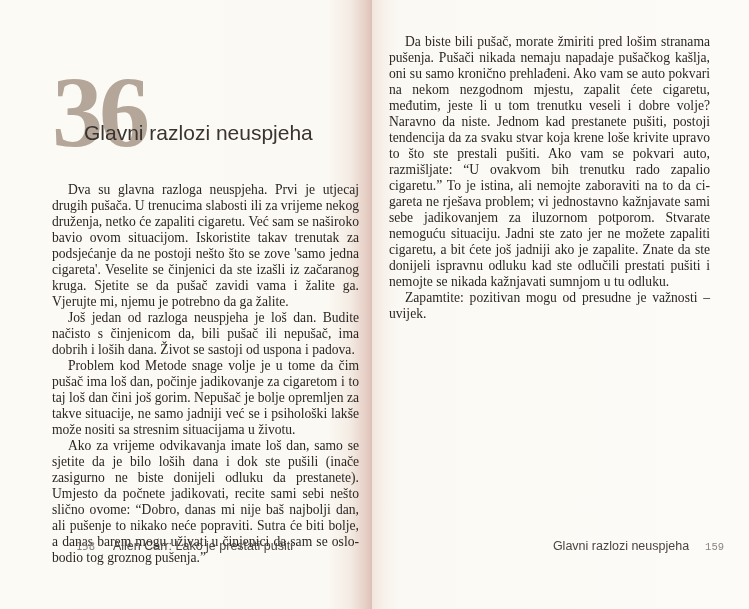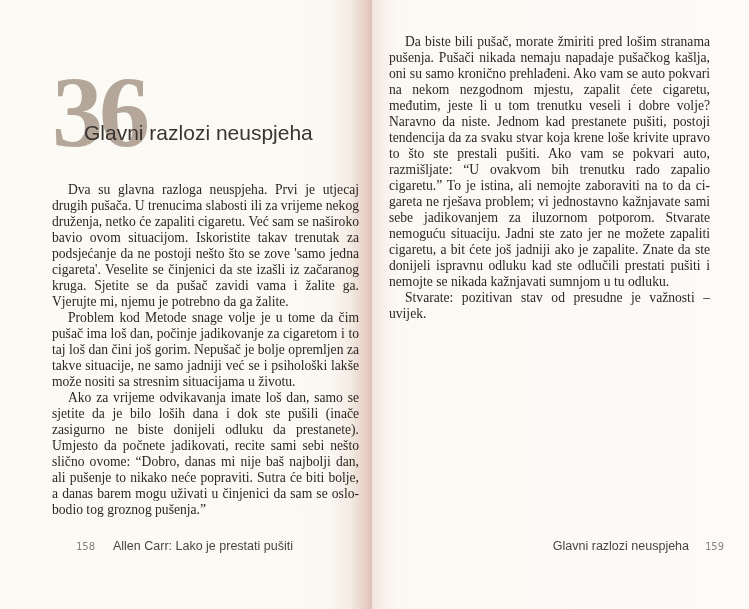--- a/index.html
+++ b/index.html
@@ -46,41 +46,42 @@
     font-family: "Liberation Sans", sans-serif;
     font-size: 12.5px; color: #4a4442;
   }
   .footer-left { left: 76px; }
   .footer-right { right: 25px; }
   .page-num {
     font-family: "DejaVu Sans Mono", monospace;
     font-size: 10.5px; color: #8a8380;
   }
   .footer-left .page-num { margin-right: 18px; }
-  .footer-right .page-num { margin-left: 16px; }
+  .footer-right .page-num { margin-left: 16px; font-family: Liberation Mono, monospace; }
 </style>
 </head>
 <body>
 
 <div class="spread">
   <div class="page page-left">
     <div class="chapter-number">36</div>
     <div class="chapter-title">Glavni razlozi neuspjeha</div>
     <div class="body-text left-text">
       <p>Dva su glavna razloga neuspjeha. Prvi je utjecaj drugih pušača. U trenucima slabosti ili za vrijeme nekog druženja, netko će zapaliti cigaretu. Već sam se naširoko bavio ovom si­tuacijom. Iskoristite takav trenutak za podsjećanje da ne po­stoji nešto što se zove 'samo jedna cigareta'. Veselite se činjenici da ste izašli iz začaranog kruga. Sjetite se da pušač zavidi vama i žalite ga. Vjerujte mi, njemu je potrebno da ga žalite.</p>
+      <p>Još jedan od razloga neuspjeha je loš dan. Budite načisto s činjenicom da, bili pušač ili nepušač, ima dobrih i loših dana. Život se sastoji od uspona i padova.</p>
       <p>Problem kod Metode snage volje je u tome da čim pušač ima loš dan, počinje jadikovanje za cigaretom i to taj loš dan čini još gorim. Nepušač je bolje opremljen za takve situacije, ne samo jadniji već se i psihološki lakše može nositi sa stresnim situacijama u životu.</p>
       <p>Ako za vrijeme odvikavanja imate loš dan, samo se sjetite da je bilo loših dana i dok ste pušili (inače zasigurno ne biste donijeli odluku da prestanete). Umjesto da počnete jadikovati, recite sami sebi nešto slično ovome: “Dobro, danas mi nije baš najbolji dan, ali pušenje to nikako neće popraviti. Sutra će biti bolje, a danas barem mogu uživati u činjenici da sam se oslo­bodio tog groznog pušenja.”</p>
     </div>
     <div class="footer footer-left">
       <span class="page-num">158</span><span>Allen Carr: Lako je prestati pušiti</span>
     </div>
   </div>
 
   <div class="page page-right">
     <div class="body-text right-text">
       <p>Da biste bili pušač, morate žmiriti pred lošim stranama pušenja. Pušači nikada nemaju napadaje pušačkog kašlja, oni su samo kronično prehlađeni. Ako vam se auto pokvari na nekom nezgodnom mjestu, zapalit ćete cigaretu, međutim, jeste li u tom trenutku veseli i dobre volje? Naravno da niste. Jednom kad prestanete pušiti, postoji tendencija da za svaku stvar koja krene loše krivite upravo to što ste prestali pušiti. Ako vam se pokvari auto, razmišljate: “U ovakvom bih trenutku rado zapalio cigaretu.” To je istina, ali nemojte zaboraviti na to da ci­gareta ne rješava problem; vi jednostavno kažnjavate sami sebe jadikovanjem za iluzornom potporom. Stvarate nemoguću si­tuaciju. Jadni ste zato jer ne možete zapaliti cigaretu, a bit ćete još jadniji ako je zapalite. Znate da ste donijeli ispravnu odluku kad ste odlučili prestati pušiti i nemojte se nikada kažnjavati sumnjom u tu odluku.</p>
-      <p>Stvarate: pozitivan stav od presudne je važnosti – uvijek.</p>
+      <p>Zapamtite: pozitivan mogu od presudne je važnosti – uvijek.</p>
     </div>
     <div class="footer footer-right">
       <span>Glavni razlozi neuspjeha</span><span class="page-num">159</span>
     </div>
   </div>
 </div>
 
 </body></html>

